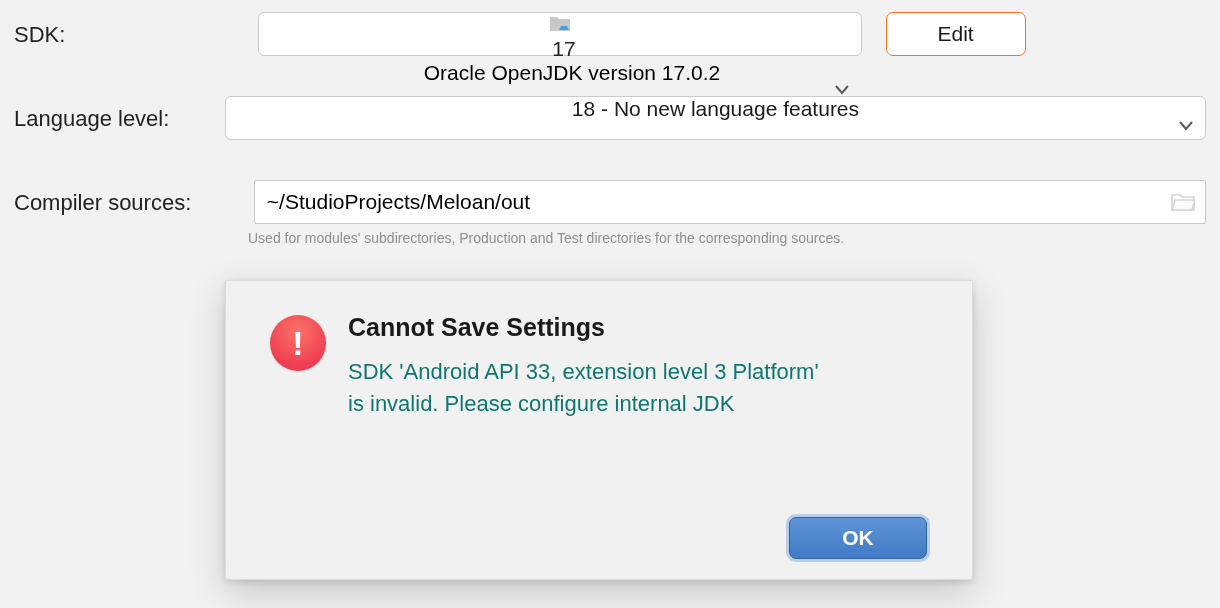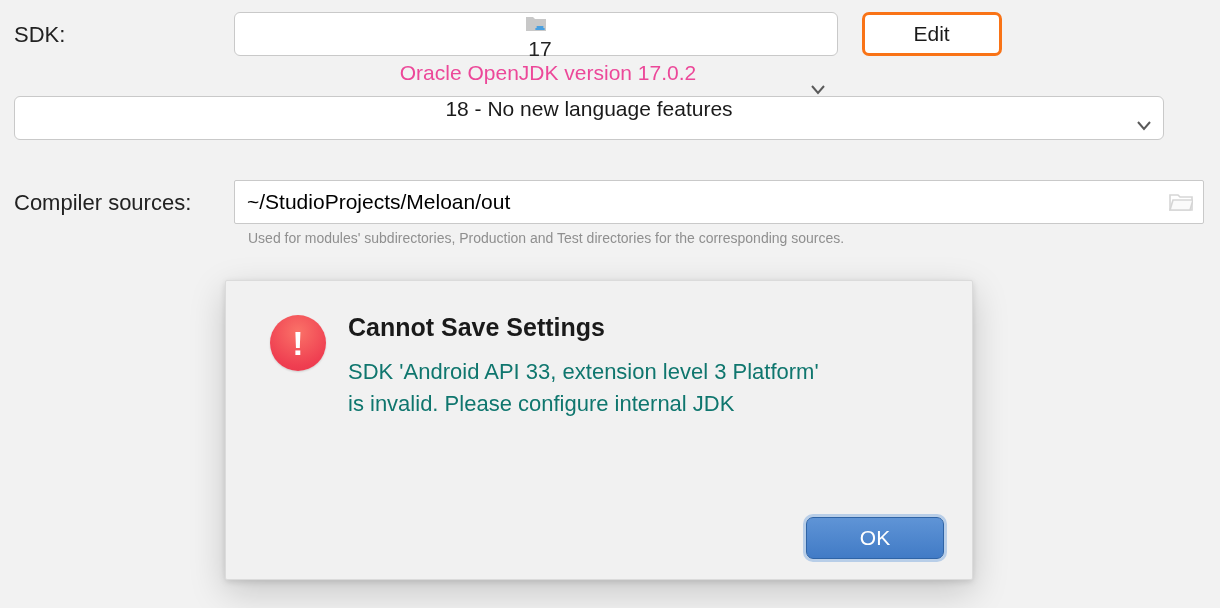--- a/index.html
+++ b/index.html
@@ -15,20 +15,21 @@
     overflow: hidden;
     position: relative;
   }
   .form {
     padding: 12px 14px;
   }
   .row {
     display: flex;
     align-items: center;
     margin-bottom: 40px;
+    gap: 24px;
   }
   .row.last { margin-bottom: 6px; }
   .label {
     width: 220px;
     font-size: 22px;
     color: #222;
     padding-top: 2px;
   }
   .dropdown {
     position: relative;
@@ -41,30 +42,30 @@
     padding: 0 12px;
     font-size: 21px;
     cursor: pointer;
     flex-direction: column;
   }
   .dropdown .chev {
     margin-left: auto;
   }
   .sdk-dropdown { width: 604px; display: inline-flex; vertical-align: middle; }
   .sdk-name { color: #222; margin-left: 8px; }
-  .sdk-version { color: #ec4899; margin-left: 24px; }
+  .sdk-version { color: #000000; margin-left: 24px; }
   .edit-btn {
     display: inline-flex;
     align-items: center;
     justify-content: center;
     width: 140px;
     height: 44px;
     margin-left: 18px;
     background: #ffffff;
-    border: 3px solid #f97316;
+    border: 1px solid #f97316;
     border-radius: 7px;
     font-size: 21px;
     cursor: pointer;
     vertical-align: middle;
   }
   .lang-dropdown { width: 1150px; }
   .compiler-input {
     width: 970px;
     height: 44px;
     background: #ffffff;
@@ -135,21 +136,22 @@
   }
   .dialog-msg {
     font-size: 22px;
     color: #0f766e;
     line-height: 1.45;
     max-width: 480px;
   }
   .dialog-footer {
     position: absolute;
     bottom: 20px;
-    right: 28px;
+    right: 45px;
+    font-weight: bold;
   }
   .ok-btn {
     width: 138px;
     height: 42px;
     border-radius: 7px;
     border: 1px solid #2f64a6;
     background: linear-gradient(#5f94d6, #417bc6);
     color: #fff;
     font-size: 21px;
     display: flex;
@@ -180,20 +182,21 @@
           <svg width="14" height="10" viewBox="0 0 14 10">
               <path d="M1 1 L7 8 L13 1" fill="none" stroke="#5a5a5a" stroke-width="2"></path>
             </svg>
         </span>
       </div>
       <div class="edit-btn">Edit</div>
     </div>
   </div>
 
   <div class="row">
+    <div class="label">Language level:</div>
     <div class="dropdown lang-dropdown">
       <span>18 - No new language features</span>
       <span class="chev">
         <svg width="14" height="10" viewBox="0 0 14 10">
             <path d="M1 1 L7 8 L13 1" fill="none" stroke="#5a5a5a" stroke-width="2"></path>
           </svg>
       </span>
     </div>
   </div>
 

